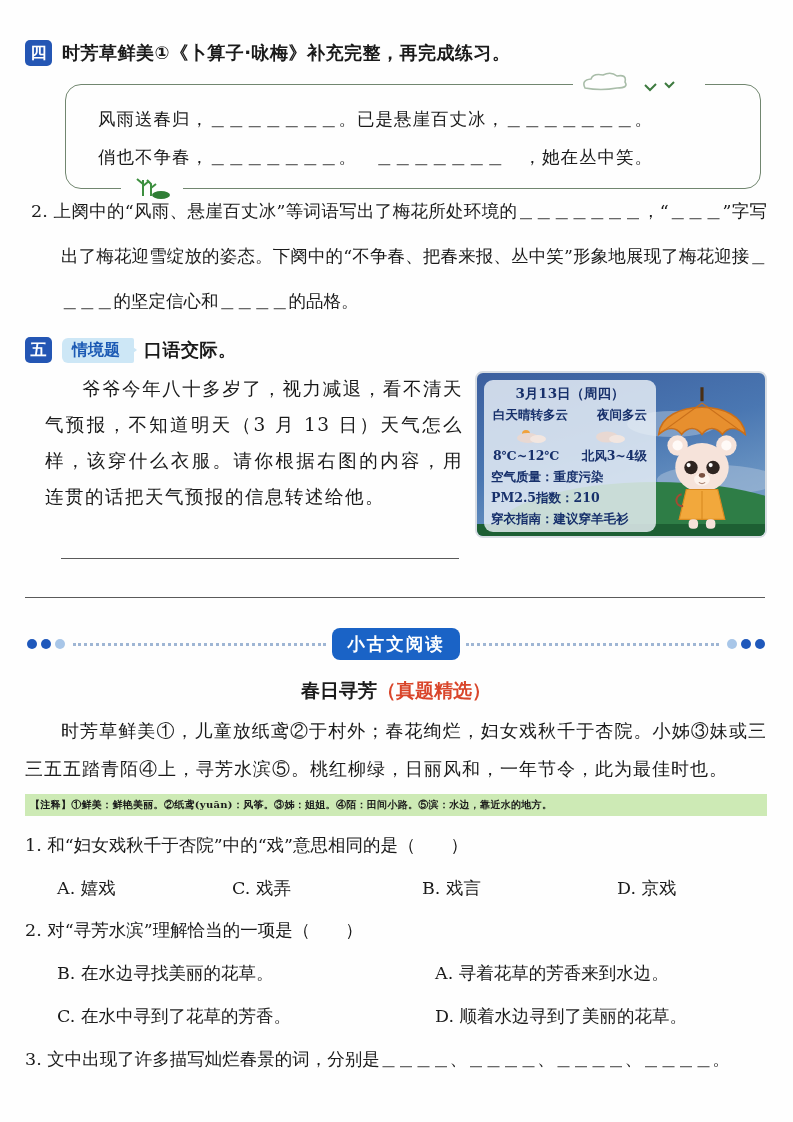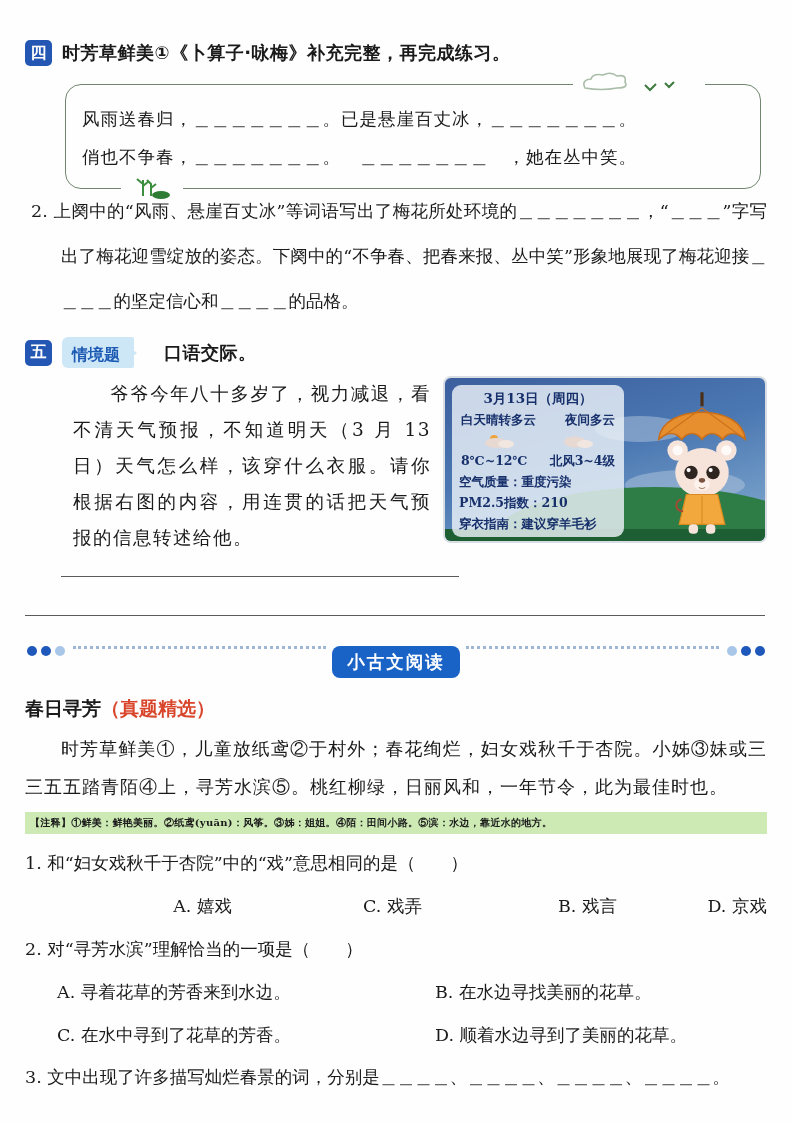--- a/index.html
+++ b/index.html
@@ -15,49 +15,49 @@
   
   .sec-head { display:flex; align-items:center; gap:10px; }
   .num-badge {
     width:27px; height:26px; background:#2456b4; color:#fff; border-radius:5px;
     display:flex; align-items:center; justify-content:center;
     font-size:16px; flex-shrink:0;
   }
   .sec-title { font-size:18px; letter-spacing:.5px; }
   .tag-pill {
     position:relative; background:#cde7f6; color:#1c5ab4; font-size:16px;
-    padding:8px 14px 2px 10px; border-radius:6px 2px 2px 6px;
+    padding:2px 14px 2px 10px; border-radius:6px 2px 2px 6px;
   }
   .tag-pill::after {
     content:""; position:absolute; right:-9px; top:50%; transform:translateY(-50%);
     border:6px solid transparent; border-left:8px solid #cde7f6;
   }
 
   
   .poem-box {
     position:relative; margin:18px 6px 0 40px; border:1.7px solid #71866f;
-    border-radius:16px; padding:16px 20px 12px 16px;
+    border-radius:16px; padding:16px 20px 12px 32px;
     font-size:17.5px; line-height:2.15; letter-spacing:1px;
   }
   .poem-line { white-space:nowrap; }
   .doodle { position:absolute; background:#fefefe; line-height:0; }
   .doodle.cloud { top:-13px; right:55px; padding:0 6px; }
   .doodle.bamboo { bottom:-12px; left:55px; padding:0 8px; }
 
   .qblock { margin:14px 0 0 6px; font-size:17.5px; line-height:2.55; }
   .q-indent { padding-left:30px; text-indent:-30px; text-align:justify; }
 
   
   .s5-row { display:flex; margin-top:8px; align-items:flex-start; }
   .s5-para {
-    width:438px; margin-left:48px; font-size:18.5px; line-height:1.95;
+    width:438px; margin-left:20px; font-size:18.5px; line-height:1.95;
     letter-spacing:1.5px; text-indent:2em; text-align:justify;
   }
   .weather-card {
-    position:relative; width:324px; height:167px; margin-left:12px; flex-shrink:0;
+    position:relative; width:292px; height:167px; margin-left:12px; flex-shrink:0;
     border-radius:8px; overflow:hidden; border:2px solid #d8dde3;
     background:linear-gradient(165deg,#3c5f9e 0%,#4a77b2 45%,#6d97c4 78%,#86a9cc 100%);
   }
   .wc-cloud { position:absolute; background:#aabfd8; opacity:.55; border-radius:50%; }
   .hill {
     position:absolute; bottom:-46px; right:-50px; width:320px; height:100px;
     background:#2e7d46; border-radius:50% 50% 0 0;
   }
   .hill2 { position:absolute; bottom:0; left:0; right:0; height:12px; background:#1d5f33; }
   .wc-panel {
@@ -70,44 +70,44 @@
   .wc-cols { display:flex; justify-content:space-between; padding:0 2px;gap:14px; }
   .wc-iconrow { display:flex; justify-content:space-around; height:16px; }
   .bear-wrap { position:absolute; right:4px; top:6px; z-index:2; }
 
   
   .ans-line { border-bottom:1.6px solid #5a5a5a; }
   .ans-1 { width:398px; margin:20px 0 0 36px; }
   .ans-2 { width:740px; margin:38px 0 0 0; }
 
   
-  .divider { display:flex; margin:30px 0 0 0; }
+  .divider { display:flex; align-items:center; margin:30px 0 0 0; }
   .dot { width:10px; height:10px; border-radius:50%; flex-shrink:0; margin:0 2px; }
   .dot.dk { background:#1f58bb; }
   .dot.lt { background:#a8c6e8; }
   .dotline { flex:1; border-top:3px dotted #9fb6d4; margin:0 6px; height:0; }
   .div-badge {
     background:#1a63c6; color:#fff; font-size:17.5px; padding:4px 15px;
     border-radius:8px; letter-spacing:2px; flex-shrink:0;
   }
 
   
-  .read-title { margin-top:18px; font-size:19px; }
+  .read-title { text-align:center; margin-top:18px; font-size:19px; }
   .read-title .red { color:#d9452a; }
   .passage {
     margin-top:8px; font-size:18px; line-height:2.1; letter-spacing:1px;
     text-indent:2em; text-align:justify;
   }
   .notes {
     margin-top:6px; background:#cdeab5; font-size:10px; font-weight:bold;
     padding:4px 5px; letter-spacing:.3px; white-space:nowrap;
   }
   .rq { margin-top:8px; font-size:17.5px; line-height:2.45; }
   .rq-stem { padding-left:26px; text-indent:-26px; text-align:justify; }
-  .opts4 { display:grid; grid-template-columns:175px 190px 195px 1fr; margin-left:32px;text-align:right; }
+  .opts4 { display:grid; grid-template-columns:175px 190px 195px 1fr; margin-left:32px; }
   .opts2 { display:grid; grid-template-columns:378px 1fr; margin-left:32px; }
 </style>
 </head>
 <body>
 
 <div class="page">
 
   <div class="sec-head">
     <span class="num-badge hd">四</span>
     <span class="sec-title hd">时芳草鲜美①《卜算子·咏梅》补充完整，再完成练习。</span>
@@ -128,21 +128,21 @@
     </span>
     <div class="poem-line">风雨送春归，＿＿＿＿＿＿＿。已是悬崖百丈冰，＿＿＿＿＿＿＿。</div>
     <div class="poem-line">俏也不争春，＿＿＿＿＿＿＿。　＿＿＿＿＿＿＿　，她在丛中笑。</div>
   </div>
 
   <div class="qblock q-indent" style="margin-top:0;">2. 上阕中的“风雨、悬崖百丈冰”等词语写出了梅花所处环境的＿＿＿＿＿＿＿，“＿＿＿”字写出了梅花迎雪绽放的姿态。下阕中的“不争春、把春来报、丛中笑”形象地展现了梅花迎接＿＿＿＿的坚定信心和＿＿＿＿的品格。</div>
 
   <div class="sec-head" style="margin-top:14px;">
     <span class="num-badge hd">五</span>
     <span class="tag-pill hd">情境题</span>
-    <span class="sec-title hd" style="margin-left:20px;">口语交际。</span>
+    <span class="sec-title hd" style="margin-left:0;">口语交际。</span>
   </div>
 
   <div class="s5-row">
     <div class="s5-para">爷爷今年八十多岁了，视力减退，看不清天气预报，不知道明天（3 月 13 日）天气怎么样，该穿什么衣服。请你根据右图的内容，用连贯的话把天气预报的信息转述给他。</div>
 
     <div class="weather-card">
       <span class="wc-cloud" style="width:90px;height:26px;left:150px;top:38px;"></span>
       <span class="wc-cloud" style="width:120px;height:30px;left:180px;top:92px;"></span>
       <div class="hill"></div>
       <div class="hill2"></div>
@@ -234,22 +234,22 @@
       <span>A. 嬉戏</span>
       <span>C. 戏弄</span>
       <span>B. 戏言</span>
       <span>D. 京戏</span>
     </div>
   </div>
 
   <div class="rq" style="margin-top:0;">
     <div class="rq-stem">2. 对“寻芳水滨”理解恰当的一项是（　　）</div>
     <div class="opts2">
+      <span>B. 在水边寻找美丽的花草。</span>
       <span>A. 寻着花草的芳香来到水边。</span>
-      <span>B. 在水边寻找美丽的花草。</span>
       <span>C. 在水中寻到了花草的芳香。</span>
       <span>D. 顺着水边寻到了美丽的花草。</span>
     </div>
   </div>
 
   <div class="rq rq-stem" style="margin-top:0;">3. 文中出现了许多描写灿烂春景的词，分别是＿＿＿＿、＿＿＿＿、＿＿＿＿、＿＿＿＿。</div>
 
 </div>
 
 </body></html>

